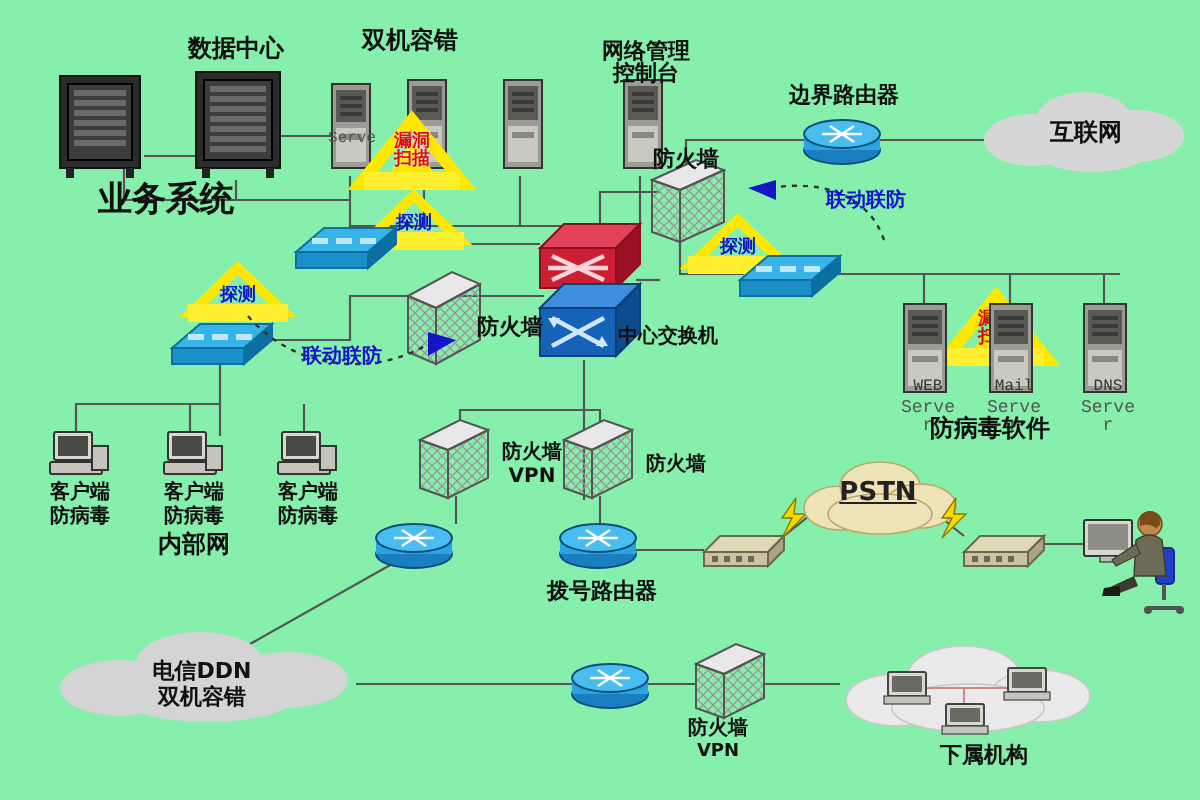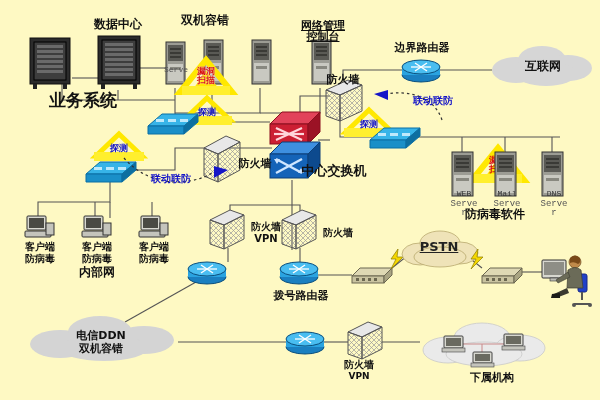--- a/index.html
+++ b/index.html
@@ -1,18 +1,18 @@
 <!DOCTYPE html>
 <html><head>
 <meta charset="utf-8">
 <style>
   html,body{margin:0;padding:0;background:#fff;}
   body{width:600px;height:400px;overflow:hidden;
        font-family:"DejaVu Sans","Liberation Sans",sans-serif;}
-  #stage{position:relative;width:600px;height:400px;background:#fef9c3;}
+  #stage{position:relative;width:600px;height:400px;background:#86efac;}
   .node{position:absolute;}
   .lbl{position:absolute;font-weight:bold;color:#111;text-align:center;
        line-height:1.05;white-space:nowrap;letter-spacing:0px;}
   .mono{font-family:Liberation Mono, monospace;
         color:#555;font-weight:normal;}
   svg{display:block;overflow:visible;}
 </style>
 </head>
 <body>
 
@@ -160,21 +160,21 @@
     <rect x="4" y="5" width="15" height="17" fill="#5a5a55"></rect>
     <g fill="#3a3a36">
         <rect x="6" y="8" width="11" height="2"></rect>
         <rect x="6" y="12" width="11" height="2"></rect>
         <rect x="6" y="16" width="11" height="2"></rect>
       </g>
     <rect x="4" y="25" width="15" height="18" fill="#c9c9c1"></rect>
     <rect x="6" y="28" width="11" height="3" fill="#88887f"></rect>
   </svg>
 
-  <div class="lbl" style="left:278px;top:8px;width:90px;font-size:11px;white-space:pre-line;text-decoration:underline;">
+  <div class="lbl" style="left:278px;top:8px;width:90px;font-size:11px;white-space:pre-line;">
     <span>网络管理
 控制台</span>
   </div>
 
   <svg class="node" style="left:178px;top:58px;width:56px;height:40px;">
     <polygon points="28,2 54,34 2,34" fill="none" stroke="#ffe800" stroke-width="6"></polygon>
     <polygon points="28,12 40,30 16,30" fill="#ffe800"></polygon>
     <rect x="4" y="28" width="48" height="9" fill="#ffef2e"></rect>
   </svg>
   <div class="lbl" style="left:180px;top:58px;width:52px;font-size:9px;color:#d81010;
@@ -259,21 +259,21 @@
     <polygon points="4,52 16,40 54,40 42,52" fill="#3e8fe0" stroke="#0c3f78"></polygon>
     <rect x="4" y="52" width="38" height="24" fill="#1463b8" stroke="#0c3f78"></rect>
     <polygon points="42,52 54,40 54,64 42,76" fill="#0d4a8e" stroke="#0c3f78"></polygon>
     <g stroke="#cfe6ff" stroke-width="2.4" fill="none">
       <path d="M10,57 L36,71"></path>
         <path d="M36,57 L10,71"></path>
     </g>
     <polygon points="8,57 14,57 11,62" fill="#cfe6ff"></polygon>
     <polygon points="32,71 38,71 35,66" fill="#cfe6ff"></polygon>
   </svg>
-  <div class="lbl" style="left:294px;top:164px;width:80px;font-size:13px;">中心交换机</div>
+  <div class="lbl" style="left:294px;top:164px;width:80px;font-size:10px;">中心交换机</div>
 
   <svg class="node" style="left:200px;top:134px;width:44px;height:52px;">
     <defs>
       <pattern id="fwhatch" width="5" height="5" patternUnits="userSpaceOnUse">
         <path d="M0,5 L5,0" stroke="#999" stroke-width="0.7"></path>
         <path d="M0,0 L5,5" stroke="#999" stroke-width="0.7"></path>
       </pattern>
     </defs>
     <polygon points="4,14 26,2 40,8 18,20" fill="#e8e8e8" stroke="#555"></polygon>
     <polygon points="4,14 18,20 18,48 4,42" fill="url(#fwhatch)" stroke="#555"></polygon>

